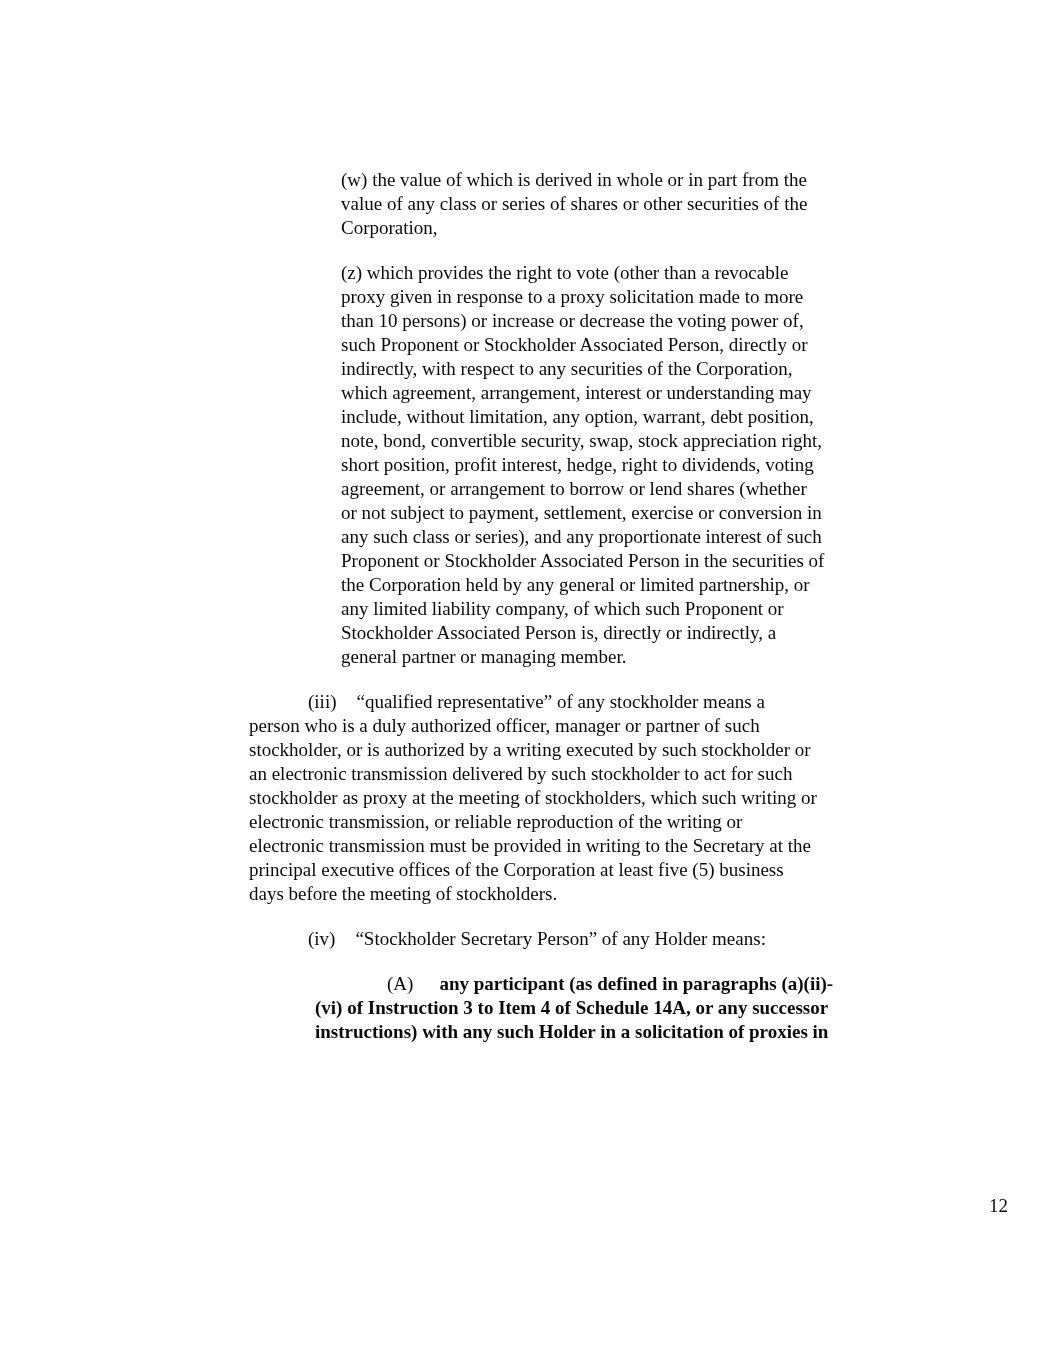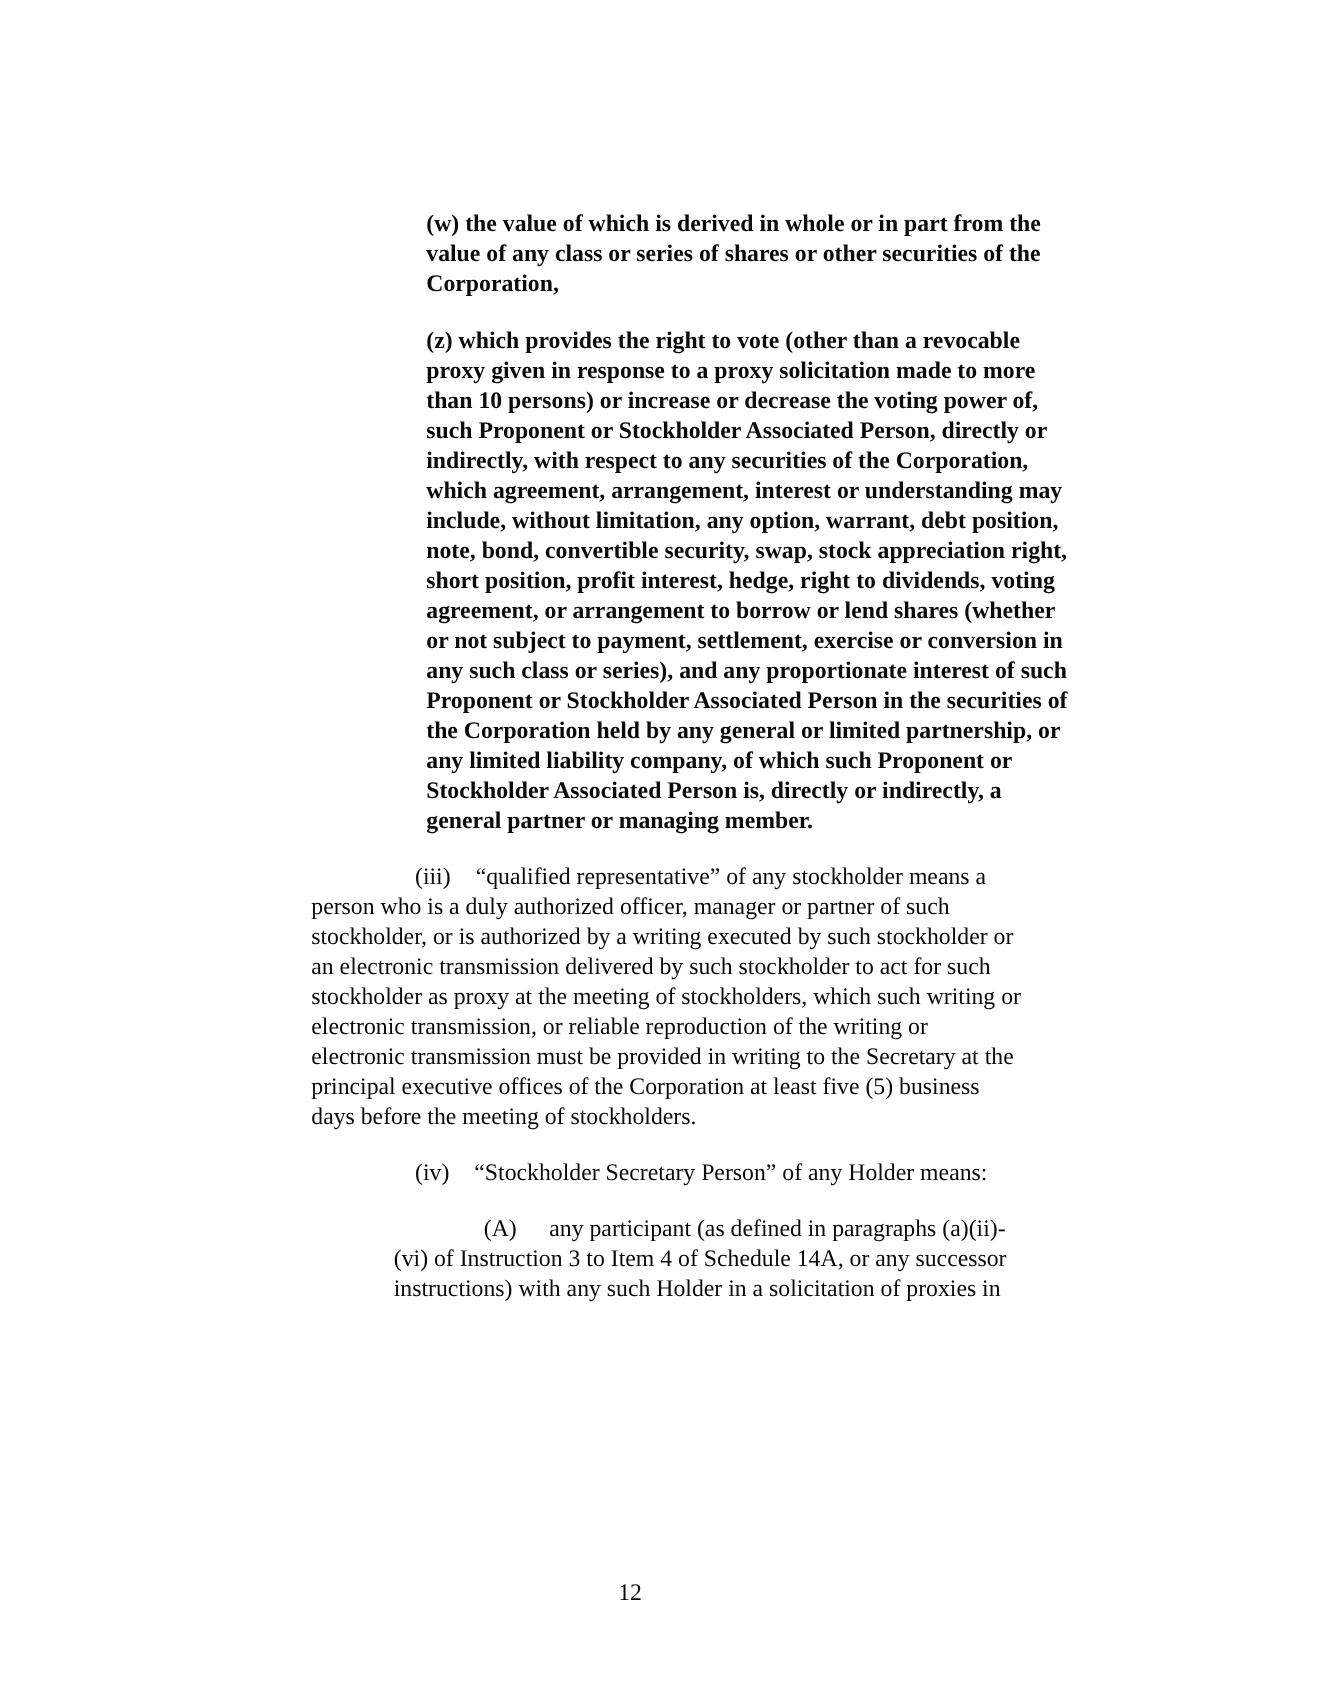--- a/index.html
+++ b/index.html
@@ -24,50 +24,49 @@
     left: 249px;
     width: 690px;
   }
   .content p {
     margin: 0 0 21px 0;
   }
   
   p.clause {
     margin-left: 92px;
     white-space: pre-wrap;
-    font-weight: bold;
   }
   
   p.definition {
     text-indent: 59px;
   }
   p.definition .marker {
     margin-right: 20px;
-    margin-left: 24px;
   }
   p.definition .ptext {
     white-space: pre-wrap;
   }
   
   p.subitem {
     margin-left: 66px;
     text-indent: 72px;
   }
   p.subitem .marker {
     margin-right: 26px;
   }
   p.subitem .ptext {
     white-space: pre-wrap;
+    font-weight: bold;
   }
   .pageno {
     position: absolute;
-    top: 1263px;
+    top: 1194px;
     left: 0;
     width: 1008px;
-    text-align: center;
+    text-align: right;
   }
 </style>
 </head>
 <body>
 
 <div class="page">
   <div class="content">
 
     <p class="clause">(w) the value of which is derived in whole or in part from the
 value of any class or series of shares or other securities of the

